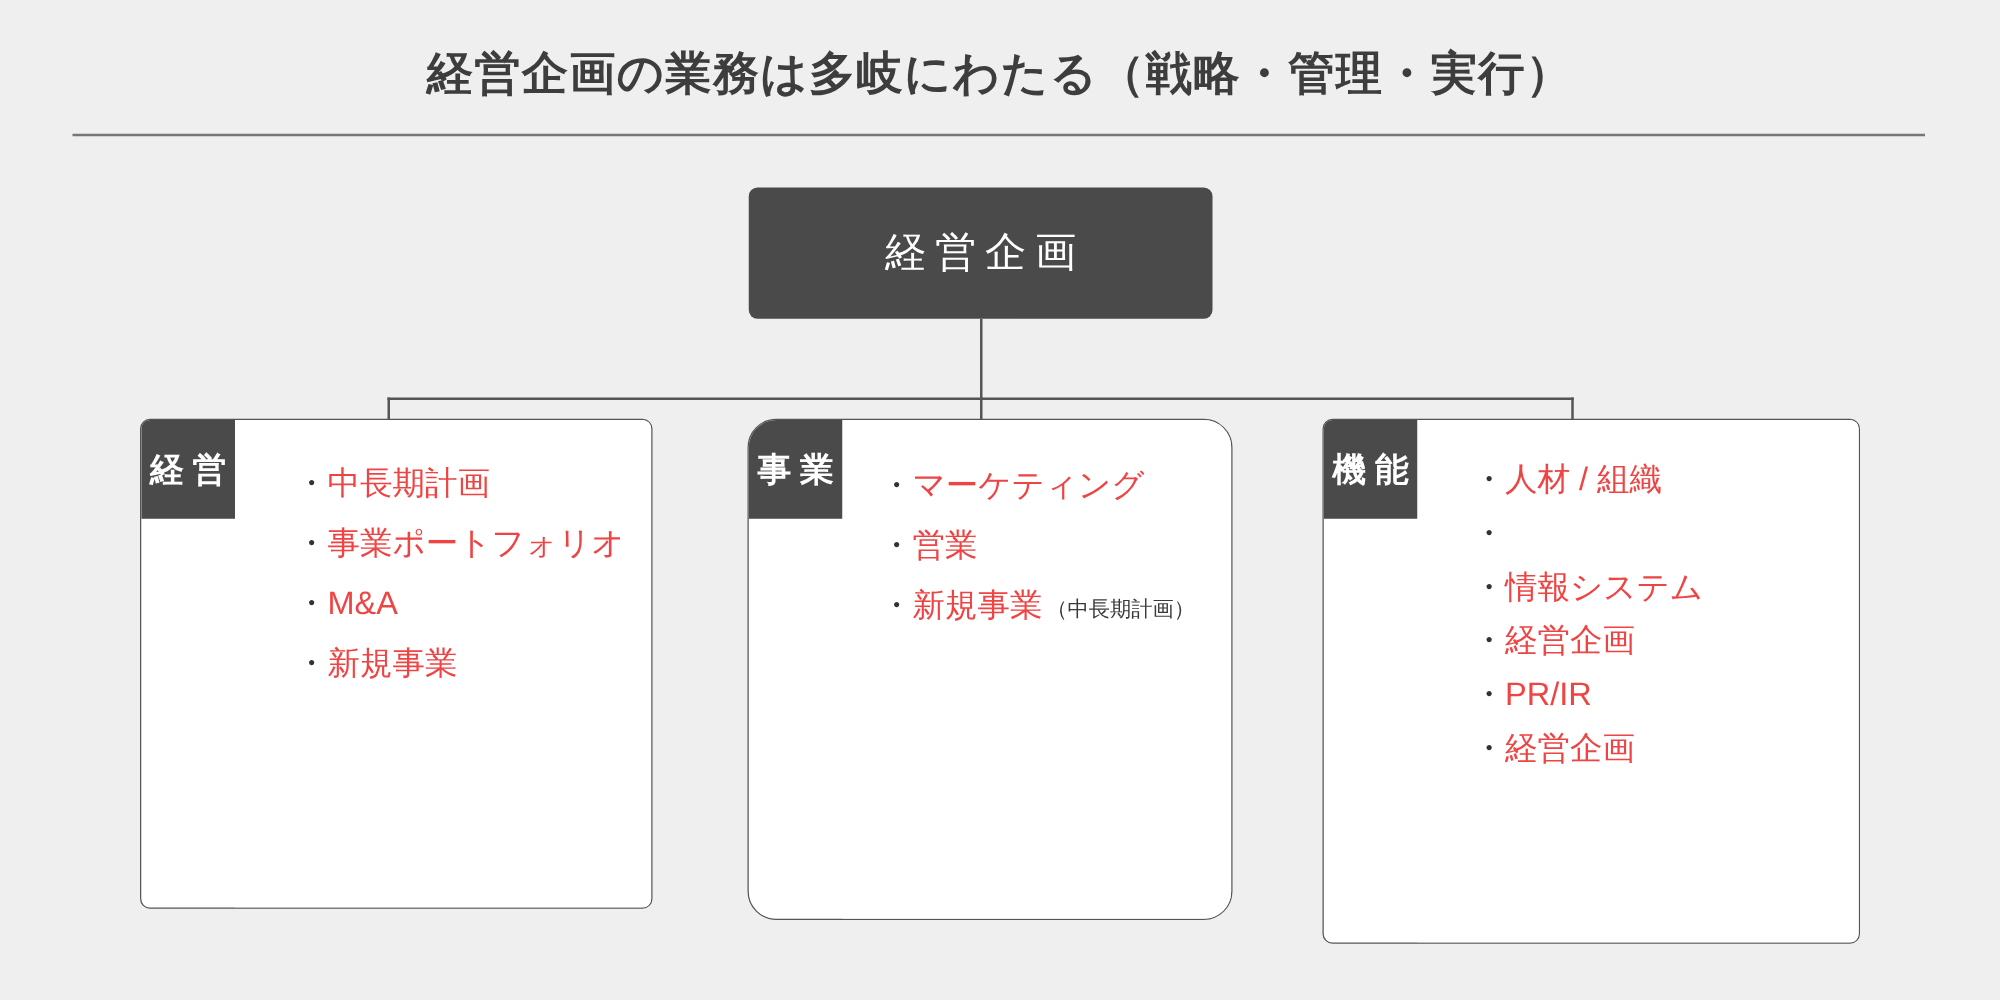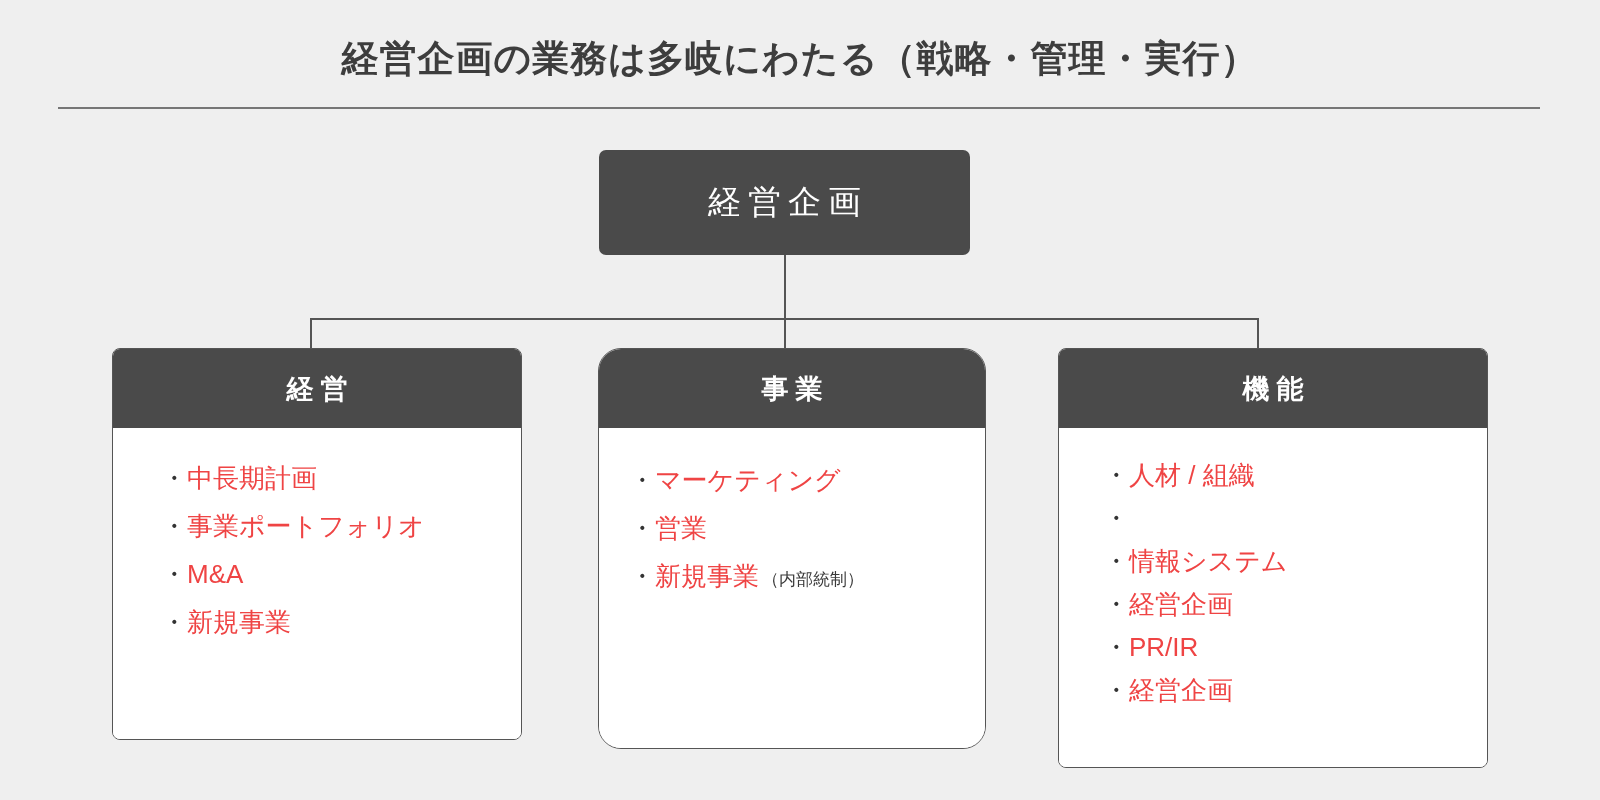--- a/index.html
+++ b/index.html
@@ -72,28 +72,28 @@
   }
   #conn-stem      { left: 784px; top: 255px; width: 2px; height: 64px; }
   #conn-bus       { left: 310px; top: 318px; width: 949px; height: 2px; }
   #conn-drop-1    { left: 310px;  top: 318px; width: 2px; height: 30px; }
   #conn-drop-2    { left: 784px;  top: 318px; width: 2px; height: 30px; }
   #conn-drop-3    { left: 1257px; top: 318px; width: 2px; height: 30px; }
 
   
   .card {
     position: absolute;
-    top: 348px;
+    top: 335px;
     box-sizing: border-box;
     border-radius: 8px;
     background: #ffffff;
     border: 1.6px solid #555555;
     overflow: hidden;
     display: flex;
-    flex-direction: column;
+    flex-direction: row;
   }
   #card-1 { left: 112px;  width: 410px; height: 392px; }
   #card-2 { left: 598px;  width: 388px; height: 401px; border-radius: 23px; }
   #card-3 { left: 1058px; width: 430px; height: 420px; }
 
   .card-header {
     flex: 0 0 auto;
     height: 79px;
     background: #4a4a4a;
     display: flex;
@@ -202,21 +202,21 @@
           <span class="bullet-mark">・</span>
           <span class="bullet-text">マーケティング</span>
         </li>
         <li class="bullet-item">
           <span class="bullet-mark">・</span>
           <span class="bullet-text">営業</span>
         </li>
         <li class="bullet-item">
           <span class="bullet-mark">・</span>
           <span class="bullet-text">新規事業</span>
-          <span class="bullet-note">（内部統制）</span>
+          <span class="bullet-note">（中長期計画）</span>
         </li>
       </ul>
     </div>
   </div>
 
   <div class="card" id="card-3">
     <div class="card-header">
       <span class="card-title">機能</span>
     </div>
     <div class="card-body">

